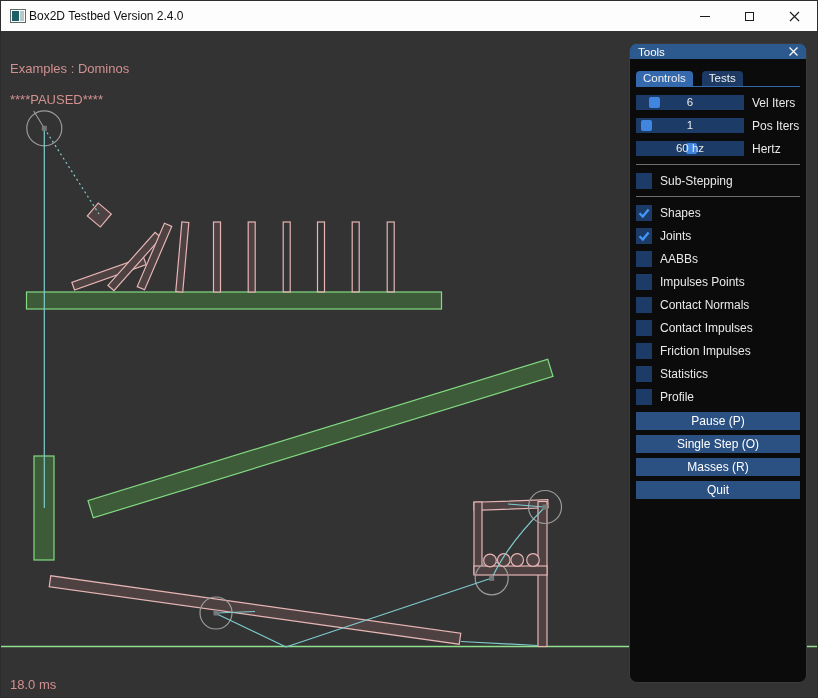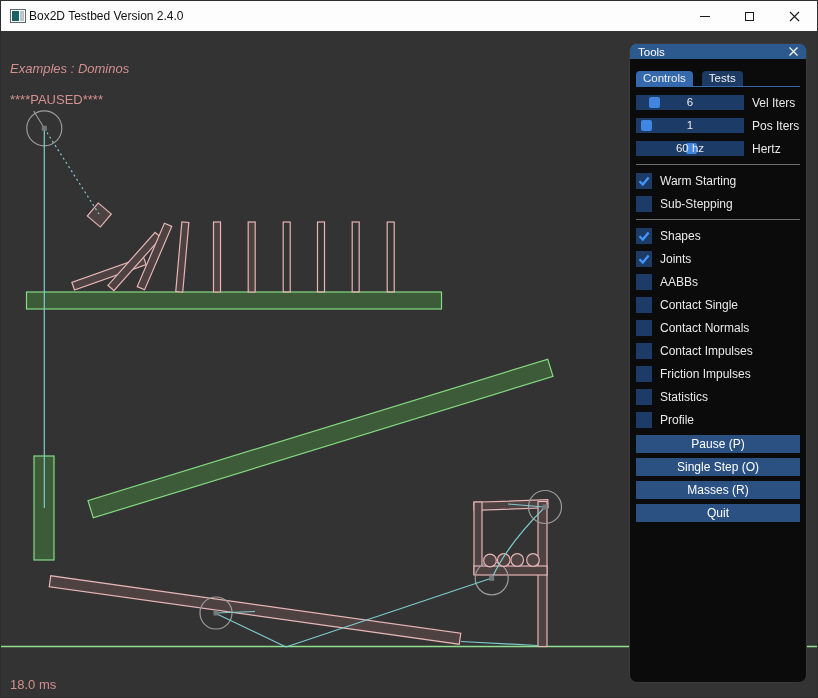--- a/index.html
+++ b/index.html
@@ -15,21 +15,21 @@
   .ai-r{flex:1;background:#b9c7c9;}
   .apptitle{margin-left:3px;font-size:12px;color:#101010;}
   .winbtns{position:absolute;right:0;top:0;height:30px;display:flex;}
   .winbtn{width:45px;height:30px;display:flex;align-items:center;justify-content:center;cursor:default;}
   .glyph-min{width:10px;height:1px;background:#1a1a1a;}
   .glyph-max{width:9px;height:9px;border:1px solid #1a1a1a;}
   
   .canvas{position:absolute;left:0;top:30px;width:818px;height:668px;background:var(--canvas-bg,#333);}
   #scene{position:absolute;left:0;top:0;}
   .scene-label{position:absolute;left:9px;font-size:13px;color:var(--scene-text,#d29090);white-space:pre;}
-  .lbl-example{top:30px;font-style:italic;}
+  .lbl-example{top:30px;}
   .lbl-paused{top:61px;}
   .lbl-frametime{top:646px;}
   
   .tools-panel{position:absolute;left:628px;top:12px;width:178px;height:640px;background:var(--panel-bg,#0b0b0b);
                border:1px solid #3a3a3a;border-radius:6px 6px 8px 8px;color:var(--panel-text,#e9e9e9);overflow:hidden;}
   .panel-titlebar{height:15px;background:var(--panel-titlebar,#2d5a8e);display:flex;align-items:center;
                   justify-content:space-between;padding:0 8px;border-radius:5px 5px 0 0;}
   .panel-titlebar span{font-size:11.5px;line-height:14px;color:#fff;}
   .panel-close{display:flex;align-items:center;}
   .panel-body{padding:0 6px;}
@@ -158,26 +158,20 @@
               <div class="slider">
                 <div class="grab" style="left:50px"></div>
                 <span class="val">60 hz</span>
               </div>
               <span class="row-label">Hertz</span>
             </div>
           </div>
         <div class="sep"></div>
         <div id="cbg0">
             <div class="cb-row">
-              <span class="cb-box"><svg width="16" height="16" viewBox="0 0 16 16">
-                  <polyline points="3.5,8.3 6.8,11.6 12.6,4.6" fill="none" stroke="var(--check)" stroke-width="2.3"></polyline>
-                </svg></span>
-              <span class="cb-label">Warm Starting</span>
-            </div>
-            <div class="cb-row">
               <span class="cb-box"></span>
               <span class="cb-label">Sub-Stepping</span>
             </div>
           </div>
         <div class="sep"></div>
         <div id="cbg1">
             <div class="cb-row">
               <span class="cb-box"><svg width="16" height="16" viewBox="0 0 16 16">
                   <polyline points="3.5,8.3 6.8,11.6 12.6,4.6" fill="none" stroke="var(--check)" stroke-width="2.3"></polyline>
                 </svg></span>
@@ -188,21 +182,21 @@
                   <polyline points="3.5,8.3 6.8,11.6 12.6,4.6" fill="none" stroke="var(--check)" stroke-width="2.3"></polyline>
                 </svg></span>
               <span class="cb-label">Joints</span>
             </div>
             <div class="cb-row">
               <span class="cb-box"></span>
               <span class="cb-label">AABBs</span>
             </div>
             <div class="cb-row">
               <span class="cb-box"></span>
-              <span class="cb-label">Contact Single</span>
+              <span class="cb-label">Impulses Points</span>
             </div>
             <div class="cb-row">
               <span class="cb-box"></span>
               <span class="cb-label">Contact Normals</span>
             </div>
             <div class="cb-row">
               <span class="cb-box"></span>
               <span class="cb-label">Contact Impulses</span>
             </div>
             <div class="cb-row">

